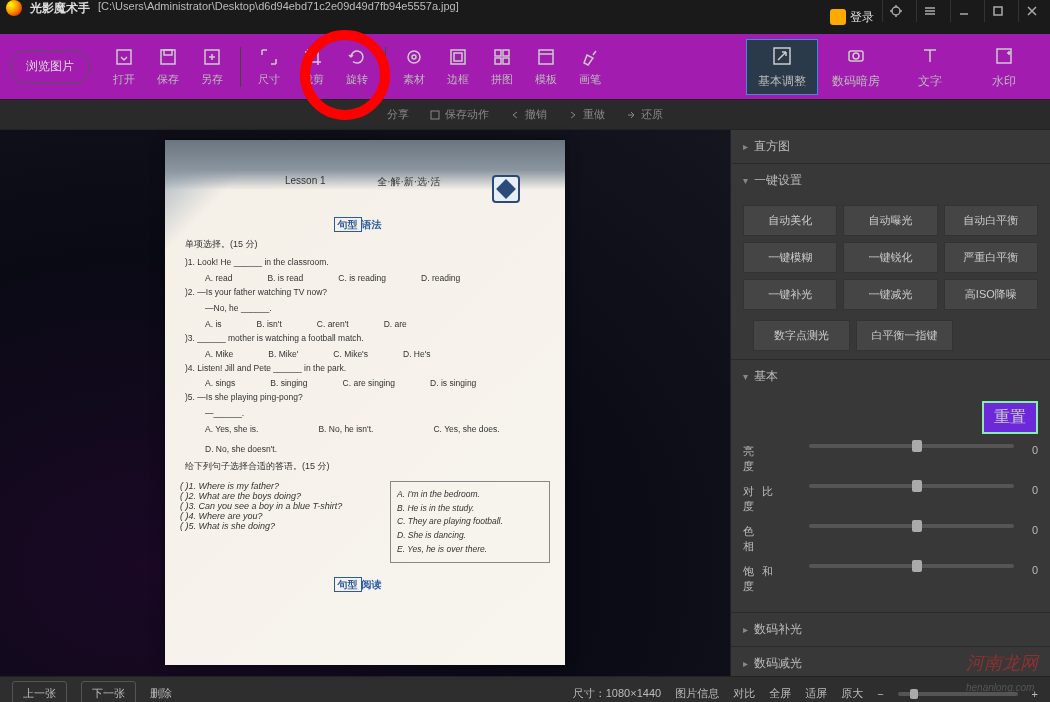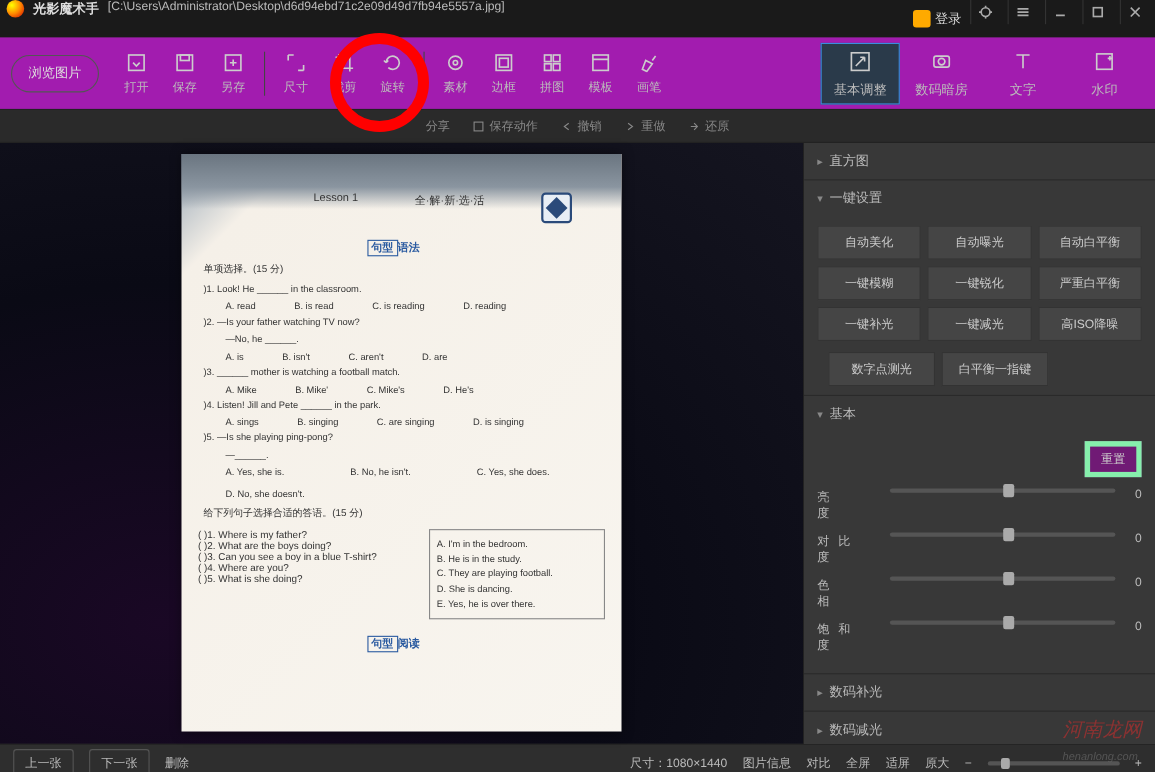--- a/index.html
+++ b/index.html
@@ -32,33 +32,33 @@
 .canvas-img { width:400px; height:525px; background:linear-gradient(135deg,#95a5b5 0%, #f5f0e8 12%, #f8f5ef 100%); box-shadow:0 0 10px rgba(0,0,0,.5); font-family:Georgia,serif; color:#333; font-size:9px; padding:35px 15px 10px 0; position:relative; overflow:hidden; }
 .canvas-img::before{content:"";position:absolute;top:0;left:0;right:0;height:50px;background:linear-gradient(180deg,#6a7580 0%,#8a95a0 60%,transparent 100%);}
 .doc-head{display:flex;justify-content:space-between;padding:0 30px 0 120px;position:relative;z-index:2;font-size:10px;}
 .doc-emblem{width:28px;height:28px;border:2px solid #2a4a7a;border-radius:4px;display:flex;align-items:center;justify-content:center;background:#e8eef5;}
 .doc-emblem::after{content:"";width:14px;height:14px;background:#2a4a7a;transform:rotate(45deg);}
 .doc-section{text-align:center;color:#2a5aa0;font-weight:bold;margin:15px 0 5px;font-size:10px;}
 .doc-section .box{border:1px solid #2a5aa0;padding:1px 3px;}
 .doc-sub{padding-left:20px;font-size:9px;margin:6px 0;}
 .doc-q{padding-left:20px;font-size:8.5px;margin:4px 0;line-height:1.4;}
 .doc-opts{padding-left:40px;display:flex;gap:35px;font-size:8.5px;}
-.doc-match{display:flex;margin-top:8px;}
+.doc-match{display:flex;margin-top:8px;font-style:italic;}
 .doc-match-left{flex:1;padding-left:15px;}
 .doc-match-right{border:1px solid #888;padding:6px;font-size:8.5px;line-height:1.6;width:160px;}
 .red-circle{position:absolute;top:30px;left:300px;width:90px;height:90px;border:10px solid #ff0000;border-radius:50%;z-index:100;pointer-events:none;}
 .sidepanel { width:320px; background:#383838; overflow-y:auto; border-left:1px solid #222; }
 .sp-section { border-bottom:1px solid #2a2a2a; }
 .sp-header { padding:8px 12px; display:flex; align-items:center; gap:6px; color:#bbb; font-size:12px; }
 .sp-header .arrow{font-size:10px;color:#888;}
 .sp-body { padding:8px 12px; }
 .btn-grid { display:grid; grid-template-columns:repeat(3,1fr); gap:6px; }
 .btn-grid2 { display:grid; grid-template-columns:repeat(2,1fr); gap:6px; max-width:200px; margin-left:10px;}
 .sp-btn { background:#454545; color:#ccc; padding:7px 4px; text-align:center; font-size:11px; border:1px solid #333; }
-.reset-btn { float:right; background:#701a75; padding:4px 10px; font-size:11px; border:5px solid #86efac; }
+.reset-btn { float:right; background:#6d28d9; padding:4px 10px; font-size:16px; border:2px solid #86efac; }
 .slider-row { display:flex; gap:10px; margin:10px 0; }
 .slider-row .lbl { width:56px; letter-spacing:8px; font-size:11px; color:#bbb; }
 .slider-track { flex:1; height:4px; background:#555; position:relative; border-radius:2px; }
 .slider-track::after{content:"";position:absolute;top:-4px;left:50%;width:10px;height:12px;background:#aaa;border-radius:2px;}
 .slider-row .val { width:14px; text-align:right; color:#bbb; font-size:11px; }
 .statusbar { height:34px; background:#2e2e2e; display:flex; align-items:center; padding:0 12px; gap:14px; border-top:1px solid #222; font-size:11px; color:#bbb; }
 .nav-btn { border:1px solid #555; padding:4px 10px; border-radius:3px; }
 .statusbar .spacer{flex:1;}
 .status-item{display:flex;align-items:center;gap:4px;}
 .zoom-slider{width:120px;height:4px;background:#555;position:relative;border-radius:2px;}

